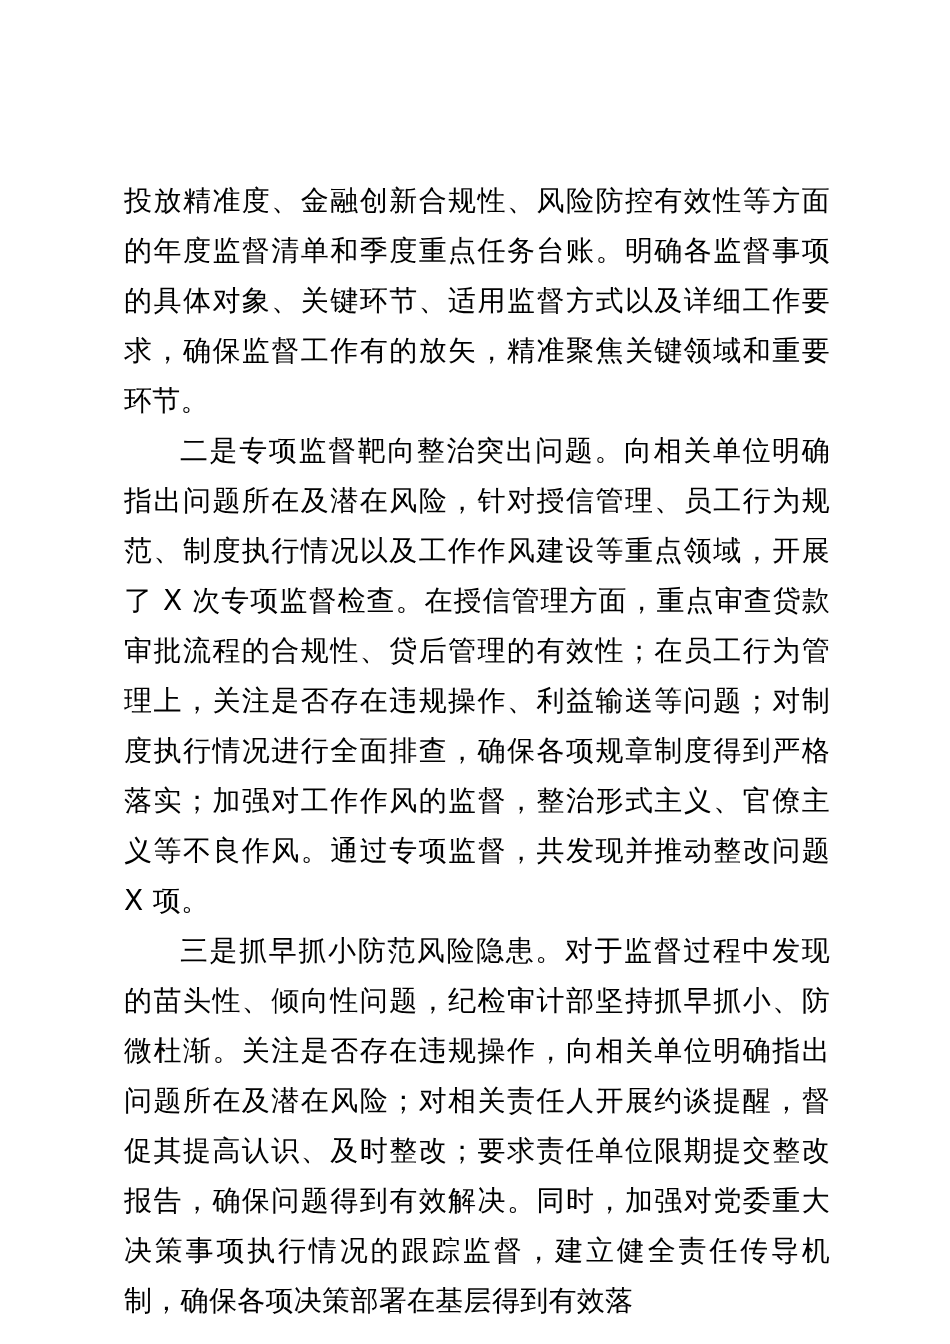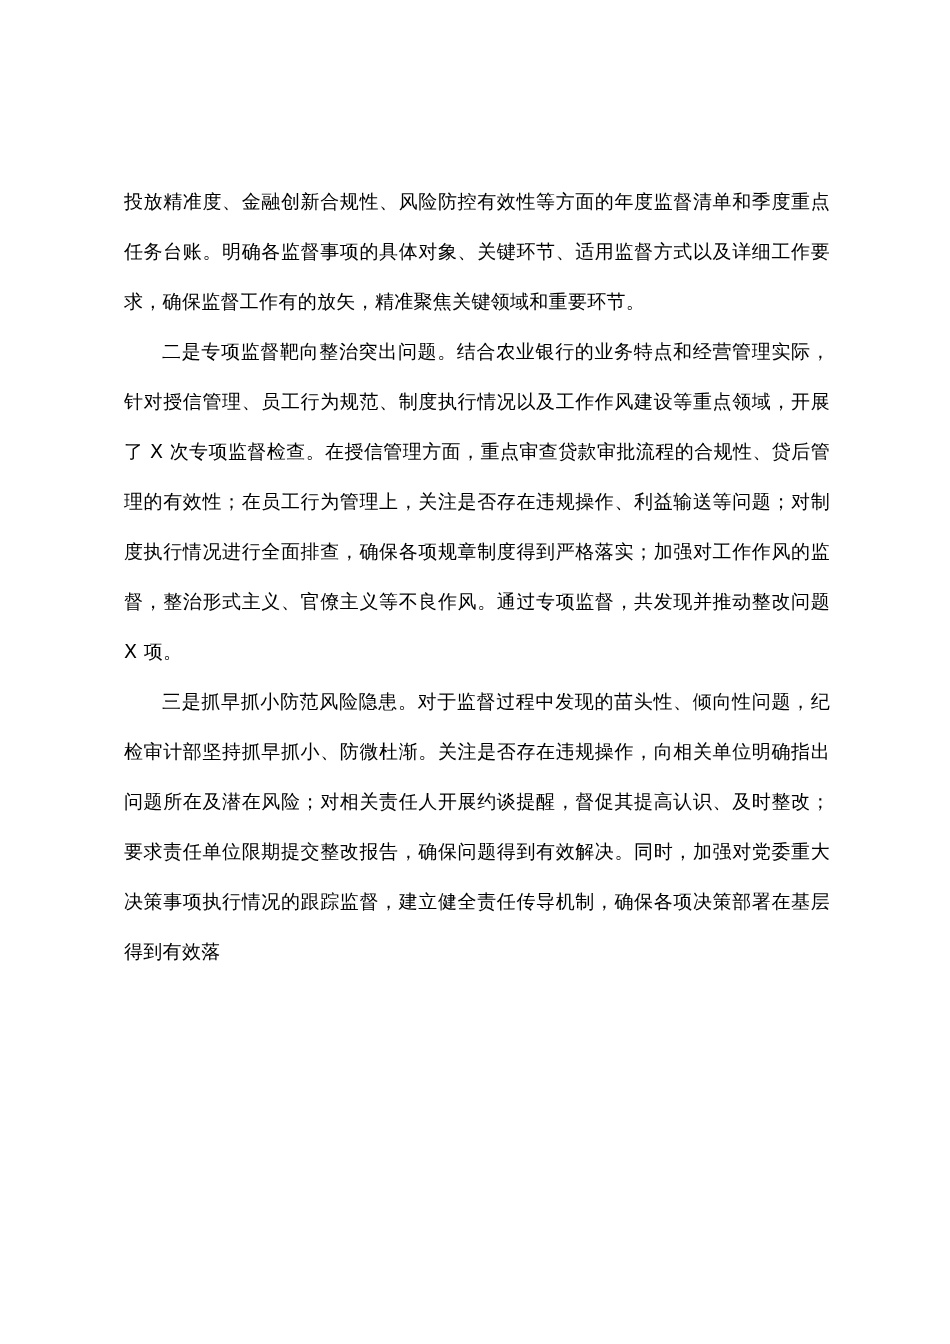--- a/index.html
+++ b/index.html
@@ -17,33 +17,33 @@
   .doc-body {
     position: absolute;
     left: 124px;
     top: 176px;
     width: 706px;
   }
   p.para {
     margin: 0;
     padding: 0;
     font-family: "DejaVu Sans", sans-serif;
-    font-size: 19px;
+    font-size: 28px;
     line-height: 50px;
     color: #000000;
     text-align: justify;
     letter-spacing: 0.3px;
   }
   p.para.indent {
     text-indent: 2em;
   }
 </style>
 </head>
 <body>
 
 <div class="page">
   <div class="doc-body">
 
   <p class="para">投放精准度、金融创新合规性、风险防控有效性等方面的年度监督清单和季度重点任务台账。明确各监督事项的具体对象、关键环节、适用监督方式以及详细工作要求，确保监督工作有的放矢，精准聚焦关键领域和重要环节。</p>
-      <p class="para indent">二是专项监督靶向整治突出问题。结合农业银行的业务特点和经营管理实际，针对授信管理、员工行为规范、制度执行情况以及工作作风建设等重点领域，开展了 X 次专项监督检查。在授信管理方面，重点审查贷款审批流程的合规性、贷后管理的有效性；在员工行为管理上，关注是否存在违规操作、利益输送等问题；对制度执行情况进行全面排查，确保各项规章制度得到严格落实；加强对工作作风的监督，整治形式主义、官僚主义等不良作风。通过专项监督，共发现并推动整改问题 X 项。</p>
+      <p class="para indent">二是专项监督靶向整治突出问题。向相关单位明确指出问题所在及潜在风险，针对授信管理、员工行为规范、制度执行情况以及工作作风建设等重点领域，开展了 X 次专项监督检查。在授信管理方面，重点审查贷款审批流程的合规性、贷后管理的有效性；在员工行为管理上，关注是否存在违规操作、利益输送等问题；对制度执行情况进行全面排查，确保各项规章制度得到严格落实；加强对工作作风的监督，整治形式主义、官僚主义等不良作风。通过专项监督，共发现并推动整改问题 X 项。</p>
       <p class="para indent">三是抓早抓小防范风险隐患。对于监督过程中发现的苗头性、倾向性问题，纪检审计部坚持抓早抓小、防微杜渐。关注是否存在违规操作，向相关单位明确指出问题所在及潜在风险；对相关责任人开展约谈提醒，督促其提高认识、及时整改；要求责任单位限期提交整改报告，确保问题得到有效解决。同时，加强对党委重大决策事项执行情况的跟踪监督，建立健全责任传导机制，确保各项决策部署在基层得到有效落</p>
     </div>
 </div>
 
 </body></html>

